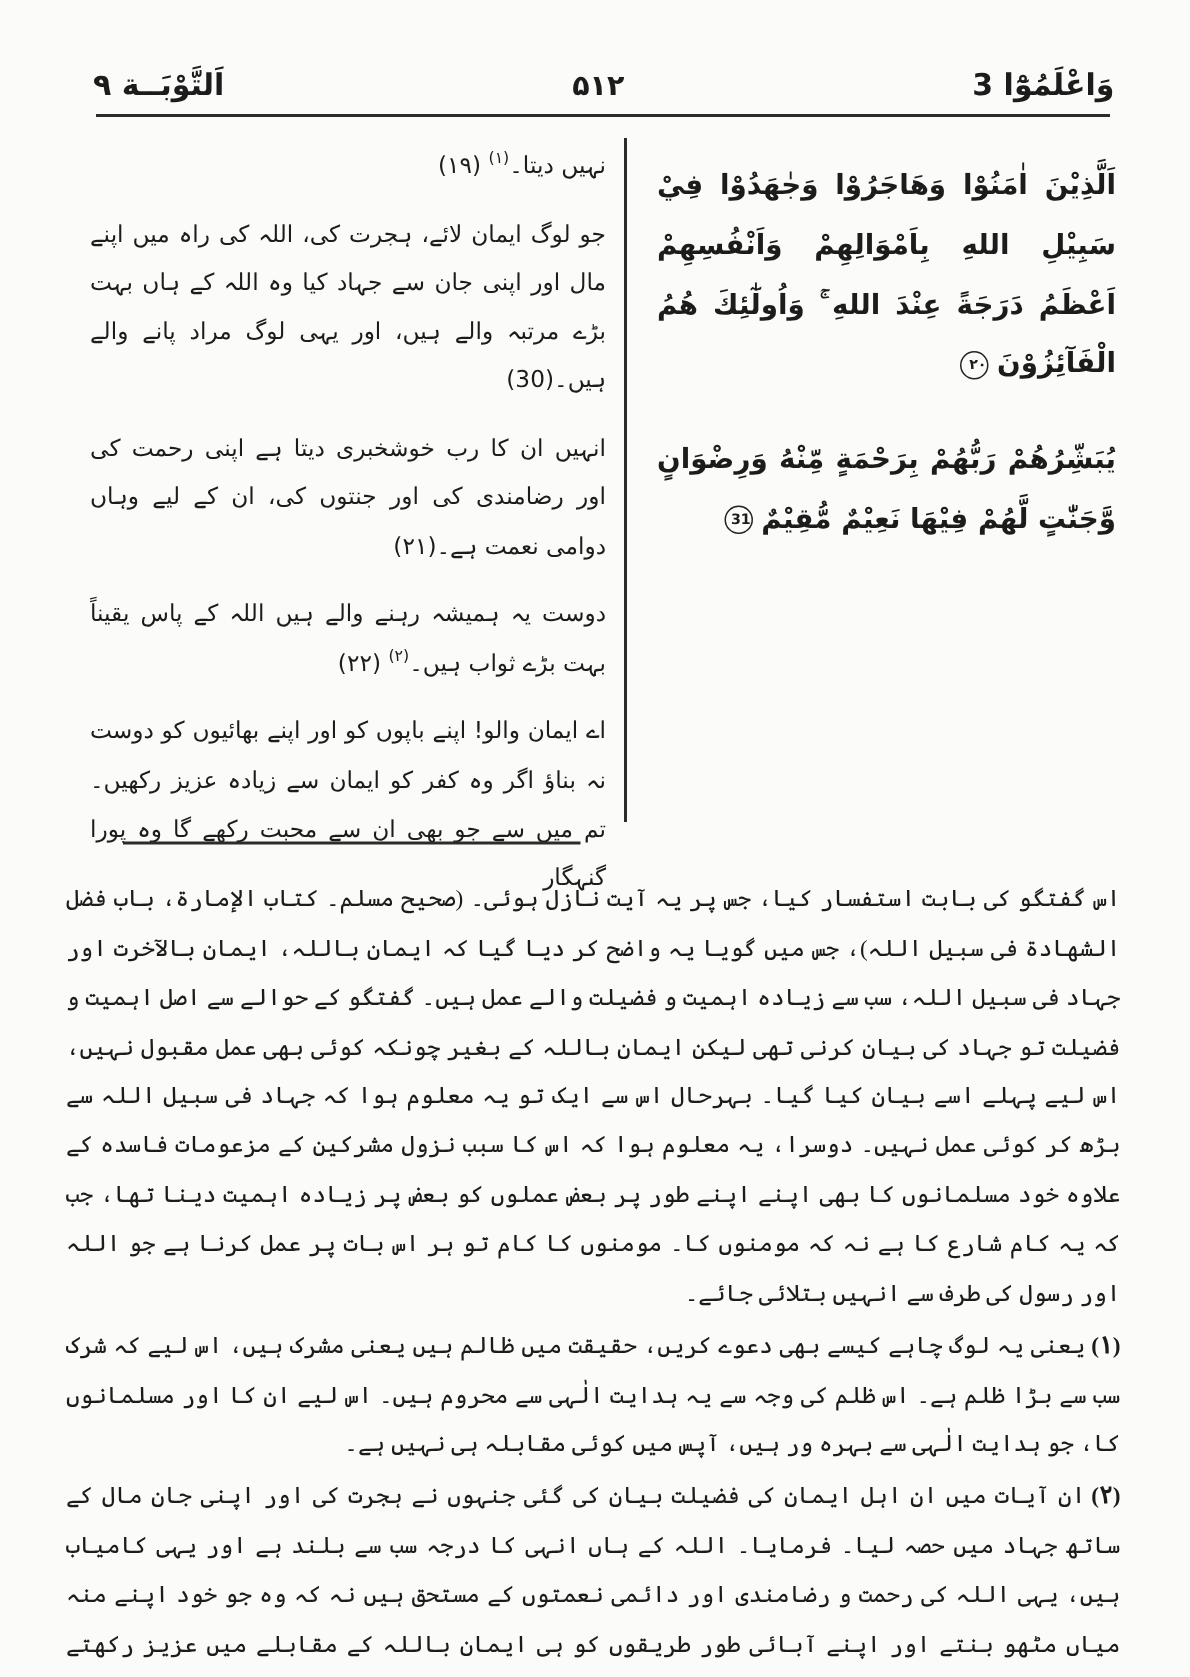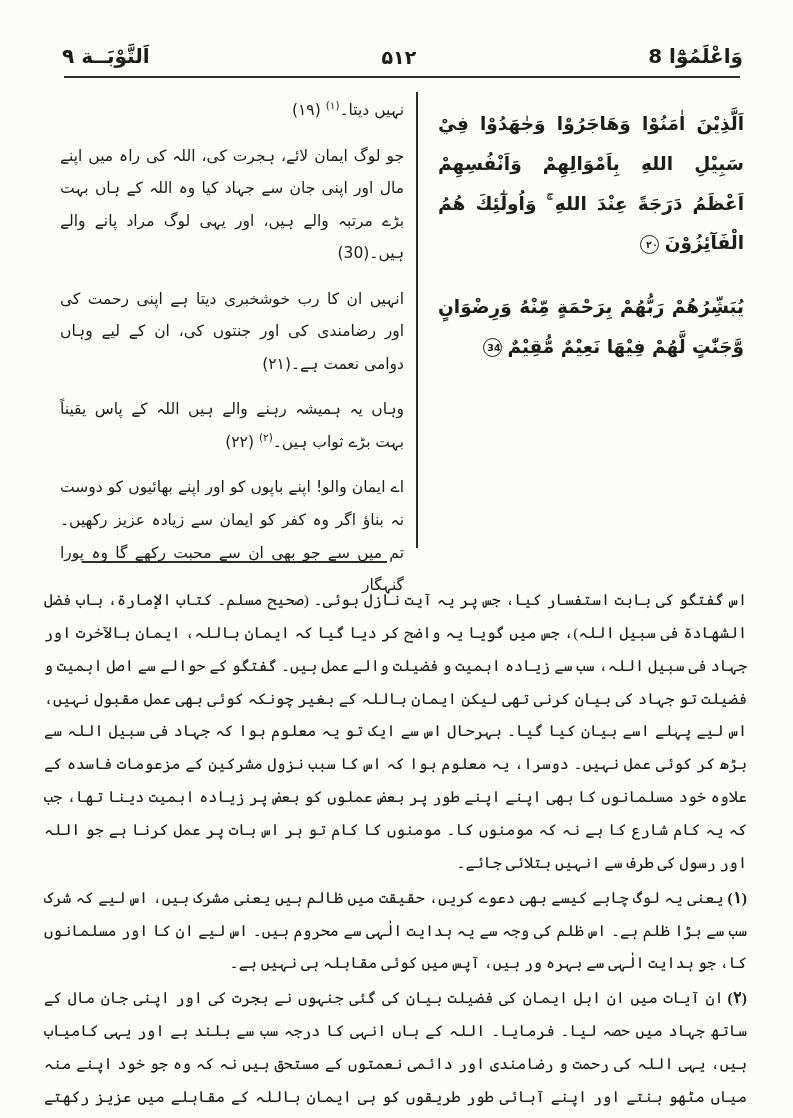--- a/index.html
+++ b/index.html
@@ -68,51 +68,51 @@
   }
   .fn-para { margin-bottom:2px;font-family:Liberation Serif, serif; }
   .fn-label { font-weight:bold; margin-left:4px; }
 </style>
 </head>
 <body>
 
 <div class="page">
 
   <div class="header">
-    <span class="h-right">وَاعْلَمُوْٓا 8</span>
+    <span class="h-right">وَاعْلَمُوْٓا 3</span>
     <span class="h-center">۵۱۲</span>
     <span class="h-left">اَلتَّوْبَــة ۹</span>
   </div>
   <div class="header-rule"></div>
 
   <div class="main">
 
     <div class="arabic-col">
       <div class="verse">
         <span>اَلَّذِيْنَ اٰمَنُوْا وَهَاجَرُوْا وَجٰهَدُوْا فِيْ سَبِيْلِ اللهِ بِاَمْوَالِهِمْ وَاَنْفُسِهِمْ اَعْظَمُ دَرَجَةً عِنْدَ اللهِ ۚ وَاُولٰٓئِكَ هُمُ الْفَآئِزُوْنَ</span><span class="verse-num">۲۰</span>
       </div>
       <div class="verse">
-        <span>يُبَشِّرُهُمْ رَبُّهُمْ بِرَحْمَةٍ مِّنْهُ وَرِضْوَانٍ وَّجَنّٰتٍ لَّهُمْ فِيْهَا نَعِيْمٌ مُّقِيْمٌ</span><span class="verse-num">34</span>
+        <span>يُبَشِّرُهُمْ رَبُّهُمْ بِرَحْمَةٍ مِّنْهُ وَرِضْوَانٍ وَّجَنّٰتٍ لَّهُمْ فِيْهَا نَعِيْمٌ مُّقِيْمٌ</span><span class="verse-num">31</span>
       </div>
     </div>
 
     <div class="col-divider"></div>
 
     <div class="urdu-col">
       <div class="u-para opening">
         <span>نہیں دیتا۔</span><sup class="fn-sup">(۱)</sup> <span>(۱۹)</span>
       </div>
       <div class="u-para">
         <span>جو لوگ ایمان لائے، ہجرت کی، اللہ کی راہ میں اپنے مال اور اپنی جان سے جہاد کیا وہ اللہ کے ہاں بہت بڑے مرتبہ والے ہیں، اور یہی لوگ مراد پانے والے ہیں۔</span><span>(30)</span>
       </div>
       <div class="u-para">
         <span>انہیں ان کا رب خوشخبری دیتا ہے اپنی رحمت کی اور رضامندی کی اور جنتوں کی، ان کے لیے وہاں دوامی نعمت ہے۔</span><span>(۲۱)</span>
       </div>
       <div class="u-para">
-        <span>وہاں یہ ہمیشہ رہنے والے ہیں اللہ کے پاس یقیناً بہت بڑے ثواب ہیں۔</span><sup class="fn-sup">(۲)</sup> <span>(۲۲)</span>
+        <span>دوست یہ ہمیشہ رہنے والے ہیں اللہ کے پاس یقیناً بہت بڑے ثواب ہیں۔</span><sup class="fn-sup">(۲)</sup> <span>(۲۲)</span>
       </div>
       <div class="u-para">
         <span>اے ایمان والو! اپنے باپوں کو اور اپنے بھائیوں کو دوست نہ بناؤ اگر وہ کفر کو ایمان سے زیادہ عزیز رکھیں۔ تم میں سے جو بھی ان سے محبت رکھے گا وہ پورا گنہگار</span>
       </div>
     </div>
 
   </div>
 
   <div class="footnote-rule"></div>
 

